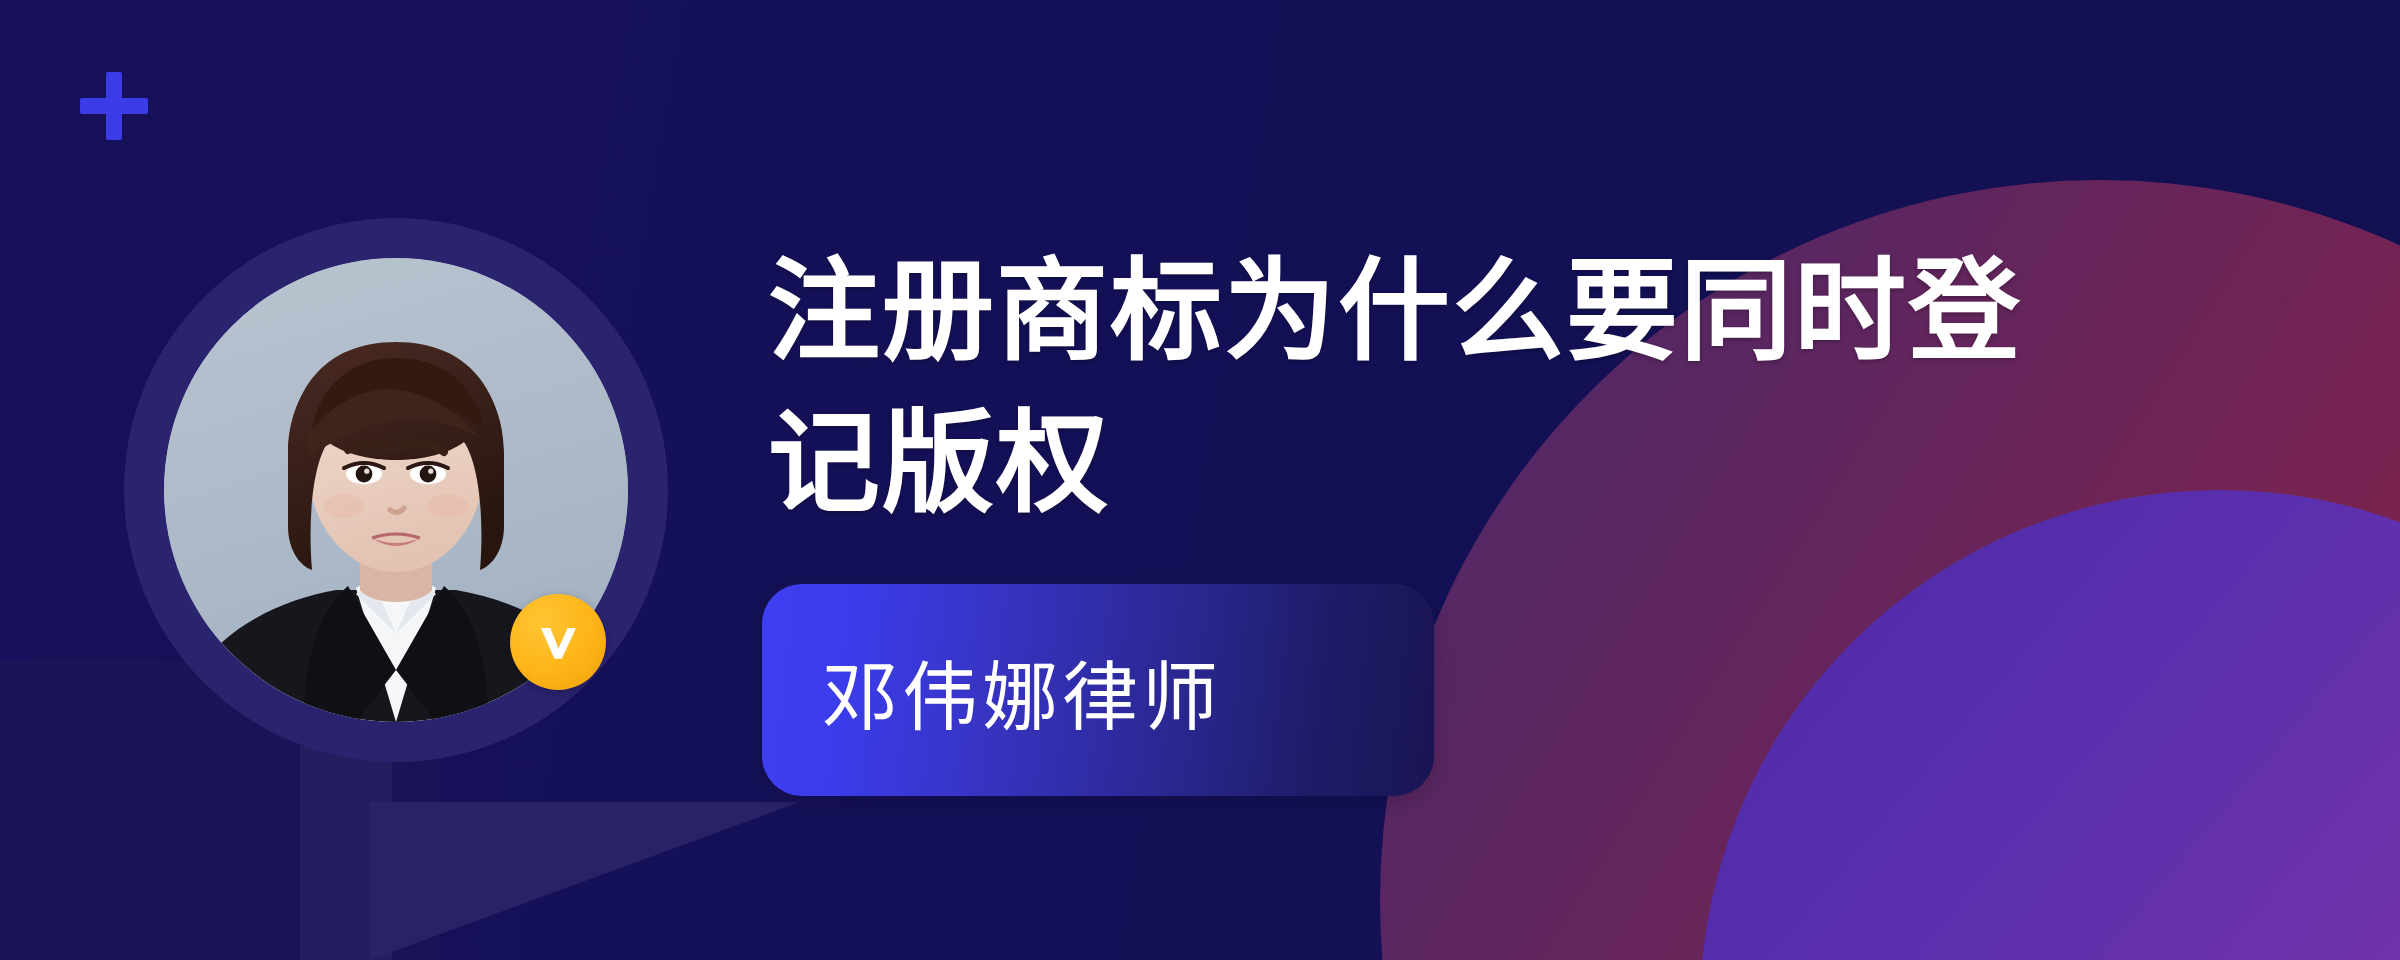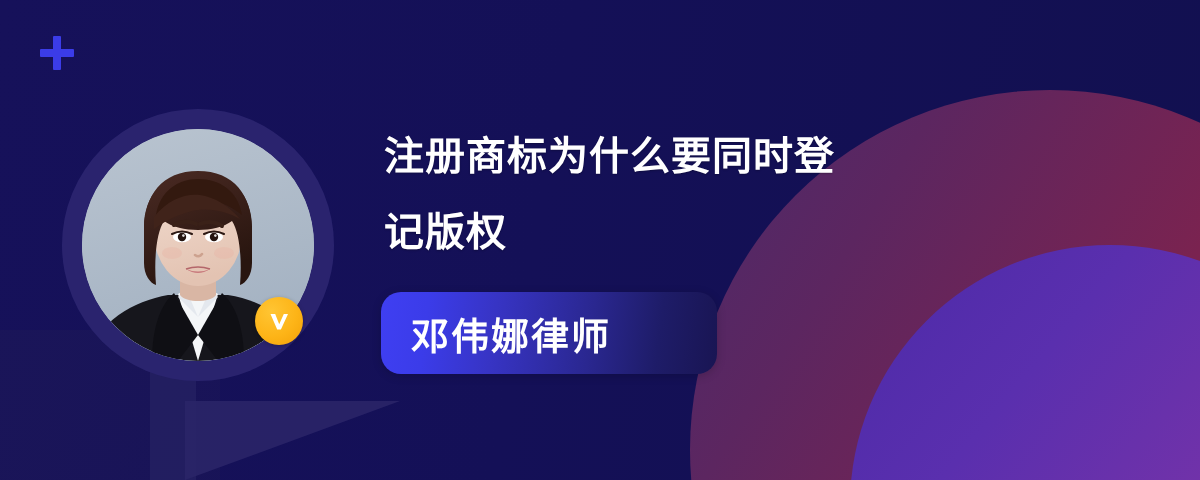--- a/index.html
+++ b/index.html
@@ -165,42 +165,42 @@
   
   .content {
     position: absolute;
     left: 384px;
     top: 118px;
     width: 700px;
   }
   .headline {
     margin: 0;
     color: #ffffff;
-    font-size: 40px;
+    font-size: 56px;
     line-height: 76px;
     font-weight: bold;
     letter-spacing: 1px;
     white-space: pre-wrap;
     text-shadow: 0 1px 2px rgba(0,0,0,.25);
   }
 
   .cta-button {
     position: absolute;
     left: 381px;
     top: 292px;
     width: 336px;
-    height: 82px;
+    height: 106px;
     border: 0;
     border-radius: 20px;
     padding: 0 0 0 30px;
     text-align: left;
     color: #ffffff;
     font-family: inherit;
     font-size: 38px;
-    font-weight: bold;
+    font-weight: normal;
     letter-spacing: 2px;
     background: linear-gradient(97deg,
       #3f3ff2 0%,
       #3b3ce9 14%,
       #3734c4 34%,
       #2a2790 62%,
       #1e1c68 82%,
       #191553 100%);
     cursor: pointer;
     display: flex;

